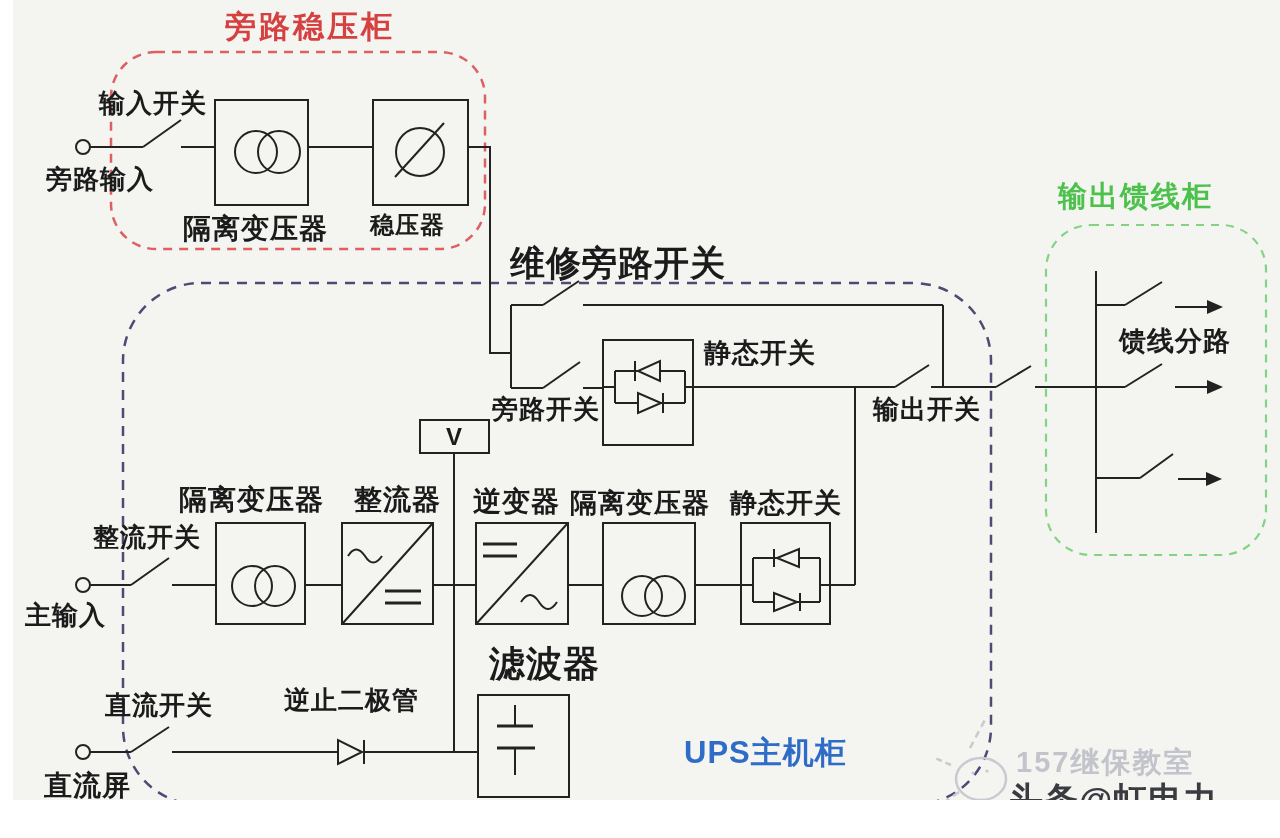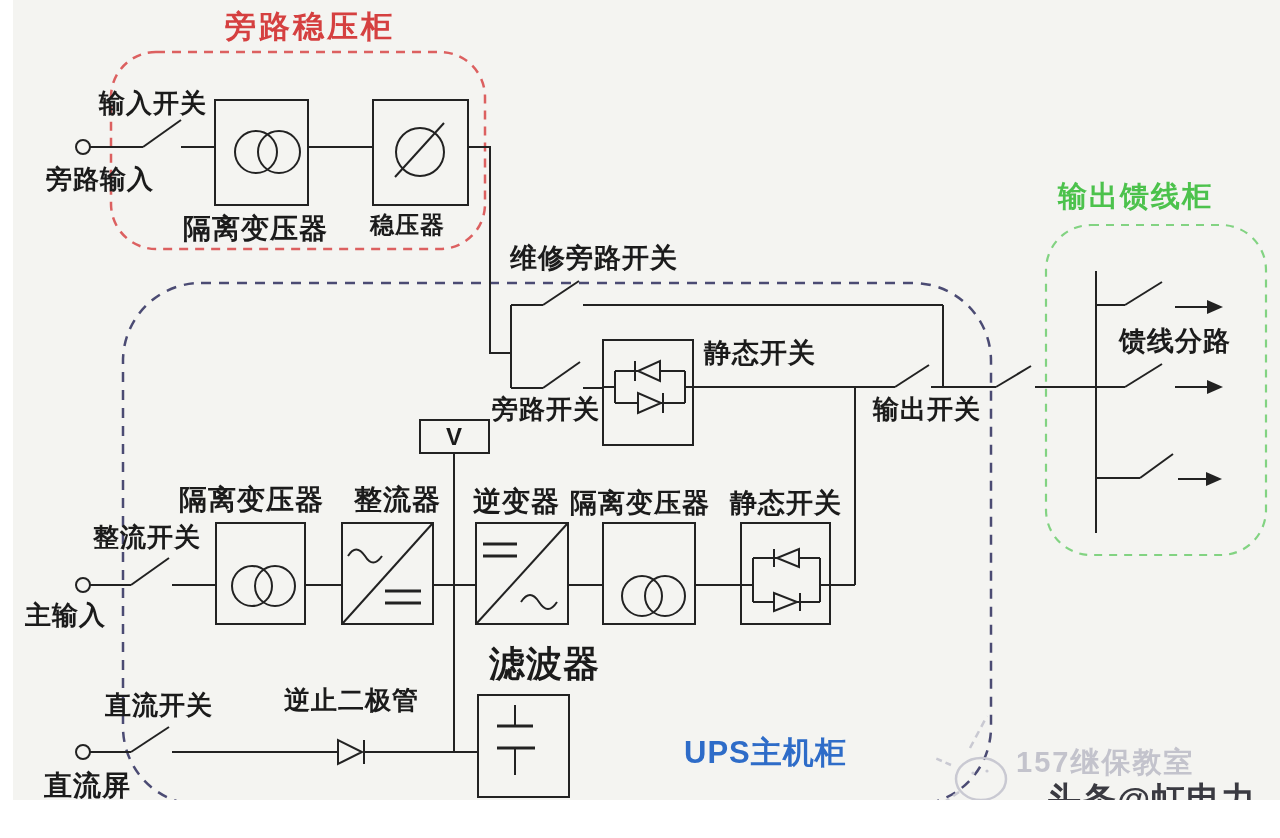--- a/index.html
+++ b/index.html
@@ -221,35 +221,35 @@
   </svg>
 
   <div class="cab-title" style="left:212px; top:11px; font-size:31px; color:#d54040; letter-spacing:3px;">旁路稳压柜</div>
   <div class="cab-title" style="left:1045px; top:182px; font-size:29px; color:#4cc24c; letter-spacing:2px;">输出馈线柜</div>
   <div class="cab-title" style="left:671px; top:737px; font-size:31px; color:#2e6cc8; letter-spacing:1px;">UPS主机柜</div>
 
   <div class="label" style="left:86px; top:90px;">输入开关</div>
   <div class="label" style="left:33px; top:166px;">旁路输入</div>
   <div class="label" style="left:170px; top:215px; font-size:28px;">隔离变压器</div>
   <div class="label" style="left:357px; top:215px; font-size:24px;font-family:Liberation Mono, monospace;">稳压器</div>
-  <div class="label" style="left:497px; top:245px; font-size:27px;text-align:right;">维修旁路开关</div>
+  <div class="label" style="left:497px; top:245px; font-size:35px;text-align:right;">维修旁路开关</div>
   <div class="label" style="left:691px; top:340px; font-size:27px;">静态开关</div>
   <div class="label" style="left:479px; top:396px;">旁路开关</div>
   <div class="label" style="left:860px; top:396px;">输出开关</div>
   <div class="label" style="left:166px; top:486px; font-size:28px;">隔离变压器</div>
   <div class="label" style="left:341px; top:486px; font-size:28px;">整流器</div>
   <div class="label" style="left:460px; top:488px; font-size:28px;">逆变器</div>
   <div class="label" style="left:557px; top:490px; font-size:27px;">隔离变压器</div>
   <div class="label" style="left:717px; top:490px; font-size:27px;">静态开关</div>
   <div class="label" style="left:80px; top:524px;">整流开关</div>
   <div class="label" style="left:12px; top:602px;">主输入</div>
   <div class="label" style="left:92px; top:692px;">直流开关</div>
   <div class="label" style="left:271px; top:687px;">逆止二极管</div>
   <div class="label" style="left:476px; top:646px; font-size:36px;">滤波器</div>
   <div class="label" style="left:31px; top:772px; font-size:28px;">直流屏</div>
   <div class="label" style="left:1106px; top:328px; font-size:27px;">馈线分路</div>
 
   <div class="sym" style="left:433px; top:425px; font-size:24px;">V</div>
 
   <div class="wm-light" style="left:1003px; top:748px;">157继保教室</div>
-  <div class="wm-dark" style="left:1034px; top:782px;">头条@虹电力</div>
+  <div class="wm-dark" style="left:996px; top:782px;">头条@虹电力</div>
 
 </div>
 
 </body></html>

